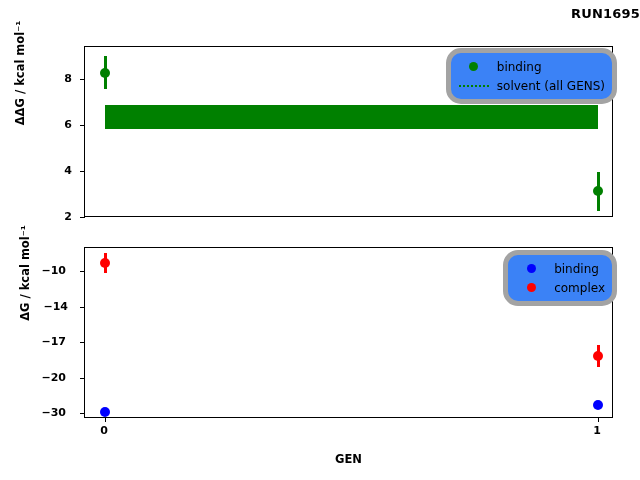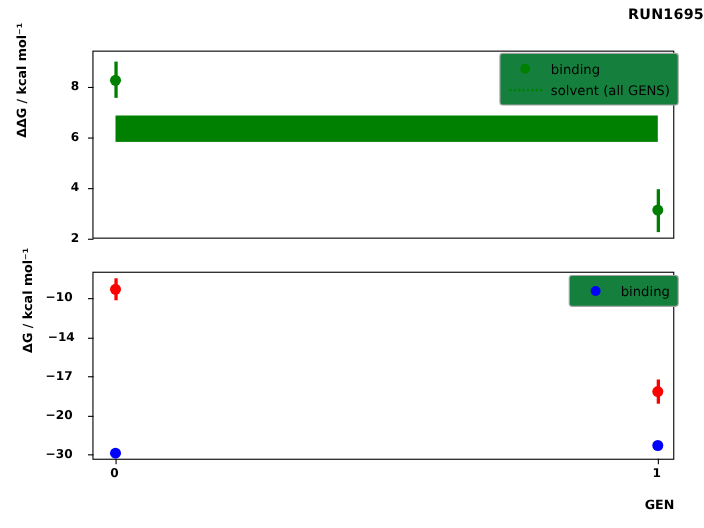--- a/index.html
+++ b/index.html
@@ -47,34 +47,34 @@
     position:absolute;
     font-size:11.5px;font-weight:bold;color:#000;
     transform:rotate(-90deg);
     transform-origin:50% 50%;
     white-space:nowrap;
   }
   #ylabel-top{left:-60px;top:66px;width:160px;text-align:center;}
   #ylabel-bottom{left:-55px;top:266px;width:160px;text-align:center;}
   .ax-xlabel{
     position:absolute;left:84px;top:452px;width:529px;
-    text-align:right;font-size:11.5px;font-weight:bold;color:#000;
+    text-align:center;font-size:11.5px;font-weight:bold;color:#000;
   }
 
   
   .errbar{position:absolute;width:3px;border-radius:0;}
   .pt{position:absolute;width:10px;height:10px;border-radius:50%;}
   .band{position:absolute;}
 
   
   .legend{
     position:absolute;
-    background:#15803d;
-    border:1px solid #a3a3a3;
-    border-radius:3px;
+    background:#3b82f6;
+    border:5px solid #a3a3a3;
+    border-radius:15px;
     box-sizing:border-box;
     padding:4px 7px 4px 6px;
   }
   .legend-row{display:flex;align-items:center;height:19px;}
   .legend-key{width:34px;display:flex;align-items:center;justify-content:center;}
   .legend-dot{width:9px;height:9px;border-radius:50%;display:block;}
   .legend-dotline{
     width:30px;height:0;
     border-top:2px dotted #008000;
     display:block;
@@ -170,15 +170,21 @@
 
   <div class="ax-xlabel">GEN</div>
 
   <div class="legend" id="legend-bottom">
     <div class="legend-row">
       <span class="legend-key">
         <span class="legend-dot" style="background:#0000ff;"></span>
       </span>
       <span class="legend-text">binding</span>
     </div>
+    <div class="legend-row">
+      <span class="legend-key">
+        <span class="legend-dot" style="background:#ff0000;"></span>
+      </span>
+      <span class="legend-text">complex</span>
+    </div>
   </div>
 
 </div>
 
 </body></html>

